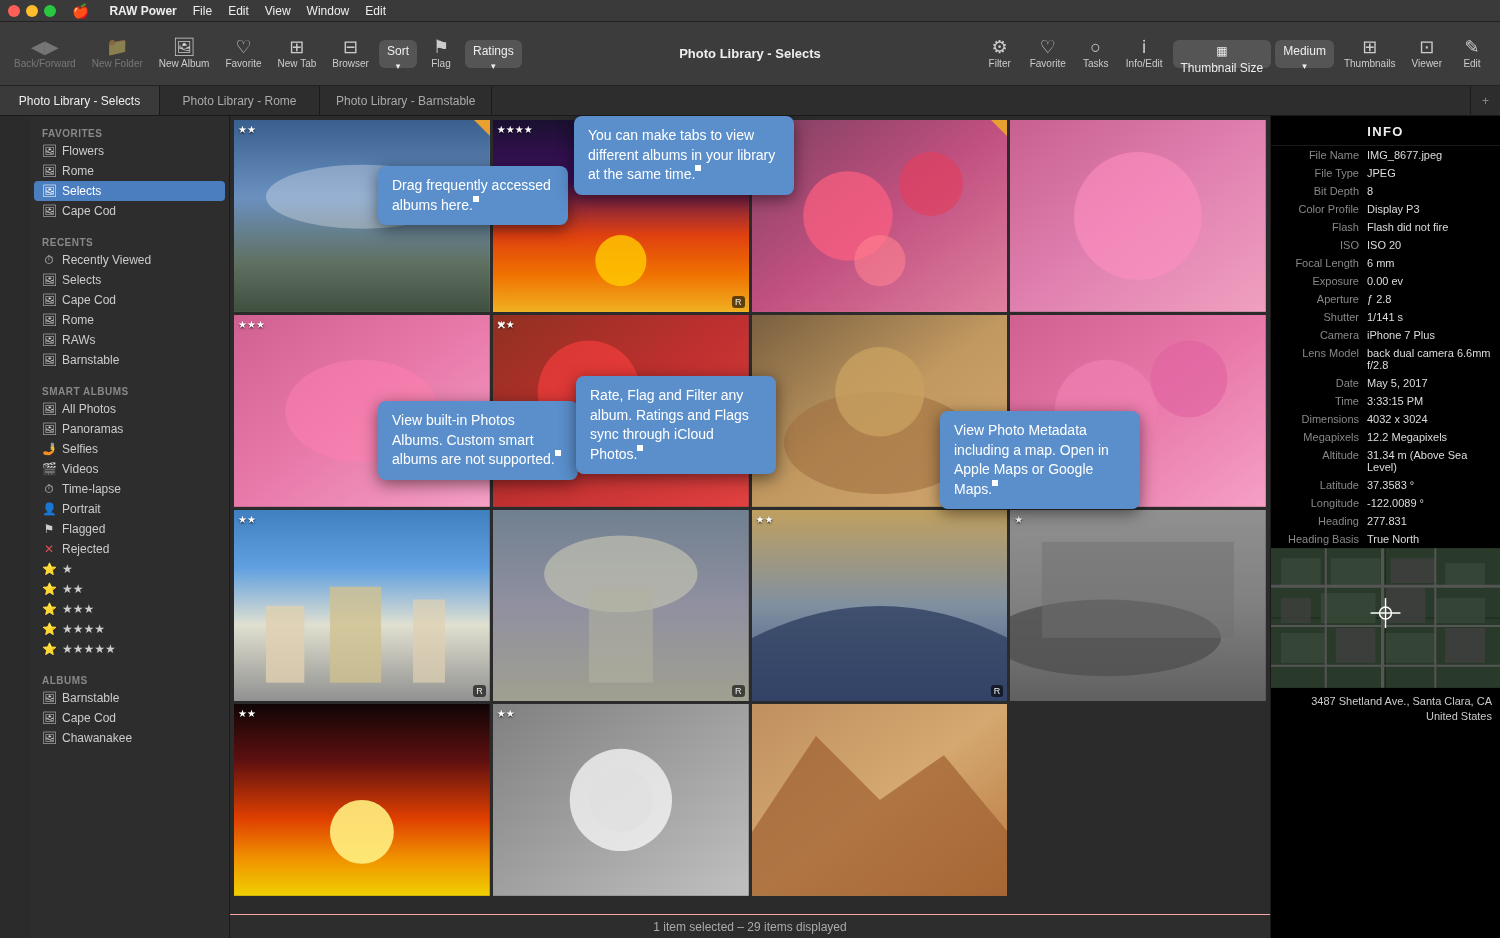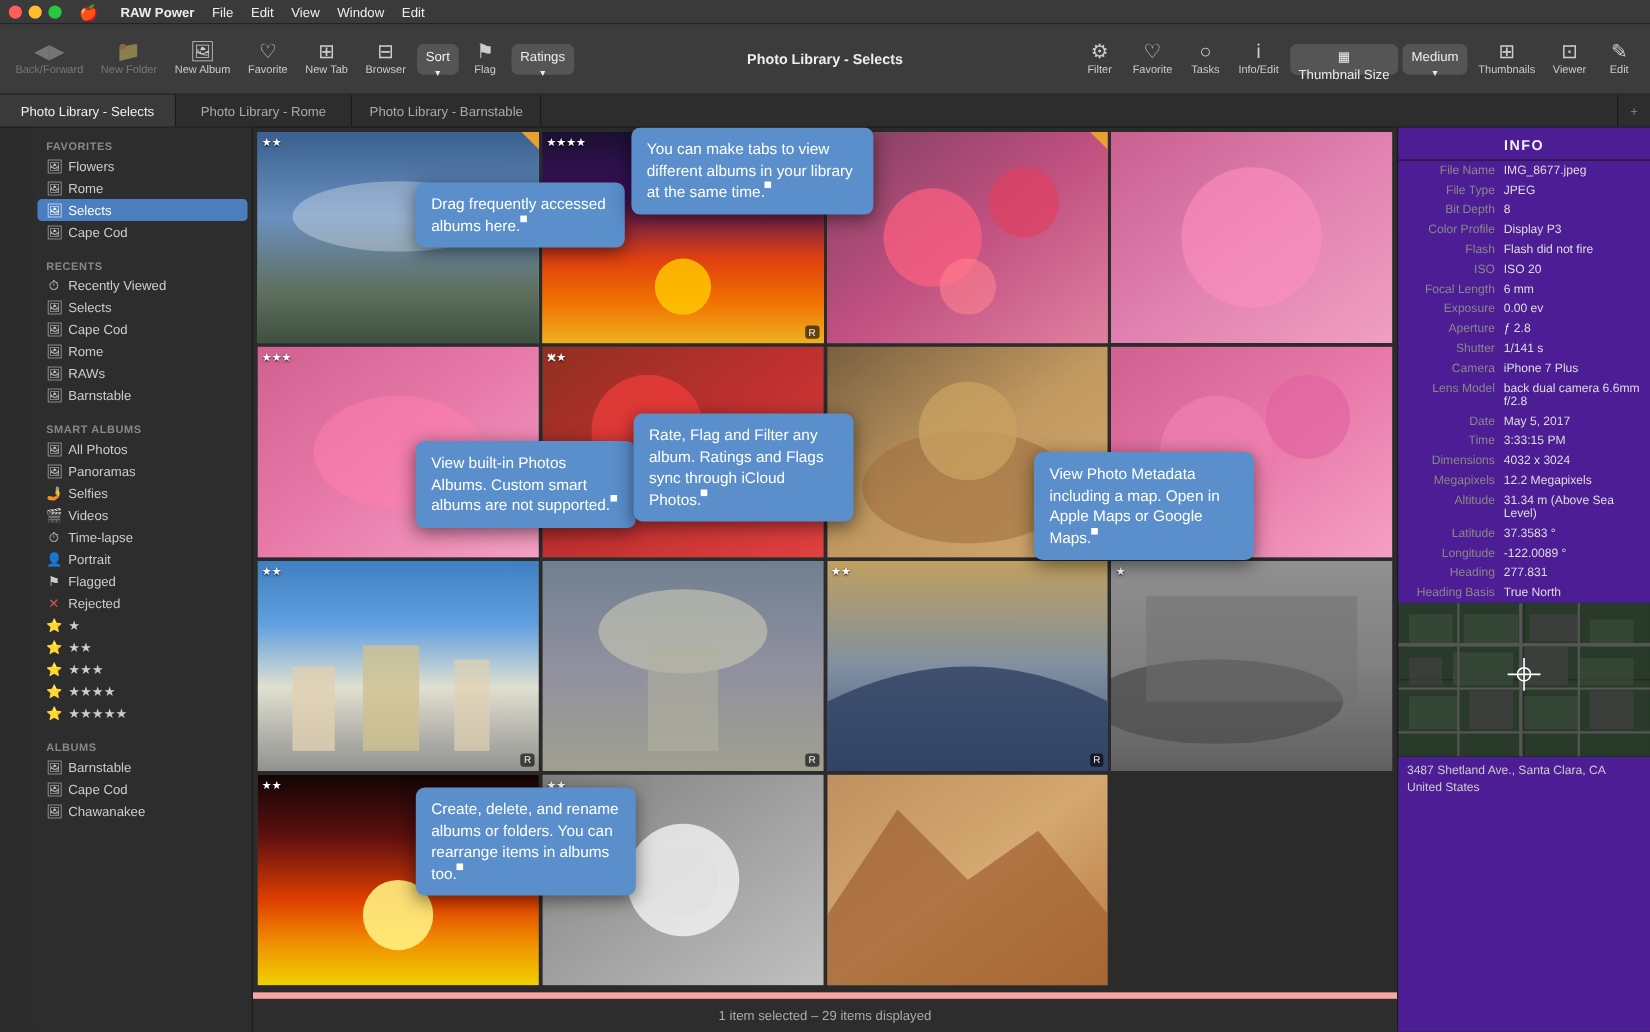--- a/index.html
+++ b/index.html
@@ -57,32 +57,32 @@
     .photo-grid::-webkit-scrollbar-thumb { background: #555; border-radius: 3px; }
 
     .photo-cell { position: relative; aspect-ratio: 4/3; background: #3a3a3a; overflow: hidden; cursor: pointer; }
     .photo-cell .stars { position: absolute; top: 4px; left: 4px; color: #fff; font-size: 10px; text-shadow: 0 1px 2px rgba(0,0,0,0.8); }
     .photo-cell .badge { position: absolute; bottom: 4px; right: 4px; display: flex; gap: 2px; }
     .photo-cell .badge span { background: rgba(0,0,0,0.6); border-radius: 3px; padding: 1px 3px; font-size: 9px; color: #eee; }
     .photo-cell .corner-flag { position: absolute; top: 0; right: 0; width: 0; height: 0; border-style: solid; border-width: 0 16px 16px 0; border-color: transparent #e8a030 transparent transparent; }
     .photo-cell .x-mark { position: absolute; top: 4px; left: 4px; color: #fff; font-size: 11px; font-weight: bold; }
 
     
-    .statusbar { height: 36px; background: #2d2d2d; border-top: 6px solid #fca5a5; display: flex; align-items: center; justify-content: center; font-size: 12px; color: #aaa; }
-
-    
-    .info-panel { width: 230px; background: #4c1d95; border-left: 1px solid #1a1a1a; overflow-y: auto; flex-shrink: 0; }
+    .statusbar { height: 24px; background: #2d2d2d; border-top: 1px solid #fca5a5; display: flex; align-items: center; justify-content: center; font-size: 12px; color: #aaa; }
+
+    
+    .info-panel { width: 230px; background: #000000; border-left: 1px solid #1a1a1a; overflow-y: auto; flex-shrink: 0; }
     .info-panel::-webkit-scrollbar { width: 6px; }
     .info-panel::-webkit-scrollbar-thumb { background: #555; border-radius: 3px; }
     .info-header { text-align: center; font-size: 13px; font-weight: 700; color: #eee; padding: 8px 0 6px; border-bottom: 1px solid #1a1a1a; text-transform: uppercase; letter-spacing: 0.1em; }
     .info-row { display: flex; padding: 3px 8px; font-size: 11px; }
     .info-label { color: #888; min-width: 88px; text-align: right; padding-right: 8px; flex-shrink: 0; }
     .info-value { color: #ddd; font-weight: 500; }
     .map-thumbnail { width: 100%; height: 140px; background: #1a2a1a; overflow: hidden; position: relative; }
-    .map-address { padding: 6px 8px; font-size: 11px; color: #ccc; text-align: left; line-height: 1.4; }
+    .map-address { padding: 6px 8px; font-size: 11px; color: #ccc; text-align: right; line-height: 1.4; }
 
     
     .tooltip-box { position: absolute; background: #5a8fcc; color: #fff; border-radius: 8px; padding: 10px 14px; font-size: 14px; line-height: 1.4; max-width: 200px; z-index: 10; box-shadow: 0 4px 16px rgba(0,0,0,0.5); pointer-events: none; }
     .tooltip-box::after { content: ''; position: absolute; width: 0; height: 0; border-style: solid; }
 
     
     .ph-sky { background: linear-gradient(180deg, #4a7ab5 0%, #87a9d0 40%, #6b9e6b 80%, #4a7a4a 100%); }
     .ph-sunset { background: linear-gradient(180deg, #1a1a3a 0%, #3a2060 30%, #e05020 60%, #f08000 80%, #f0c040 100%); }
     .ph-roses { background: linear-gradient(135deg, #c84060 0%, #e06080 50%, #f090a0 100%); }
 
@@ -596,23 +596,20 @@
         </div>
 
         <div class="tooltip-box" style="left:346px; top:260px; max-width:200px; position:absolute;">
           <span>Rate, Flag and Filter any album. Ratings and Flags sync through iCloud Photos.</span>
         </div>
 
         <div class="tooltip-box" style="left:710px; top:295px; max-width:200px; position:absolute;">
           <span>View Photo Metadata including a map. Open in Apple Maps or Google Maps.</span>
         </div>
 
-        <div class="tooltip-box" style="left:148px; top:600px; max-width:200px; position:absolute;">
-          <span>Create, delete, and rename albums or folders. You can rearrange items in albums too.</span>
-        </div>
 
       </div>
 
       <div class="statusbar">
         <span>1 item selected – 29 items displayed</span>
       </div>
     </div>
   </div>
 
   <div class="info-panel">

